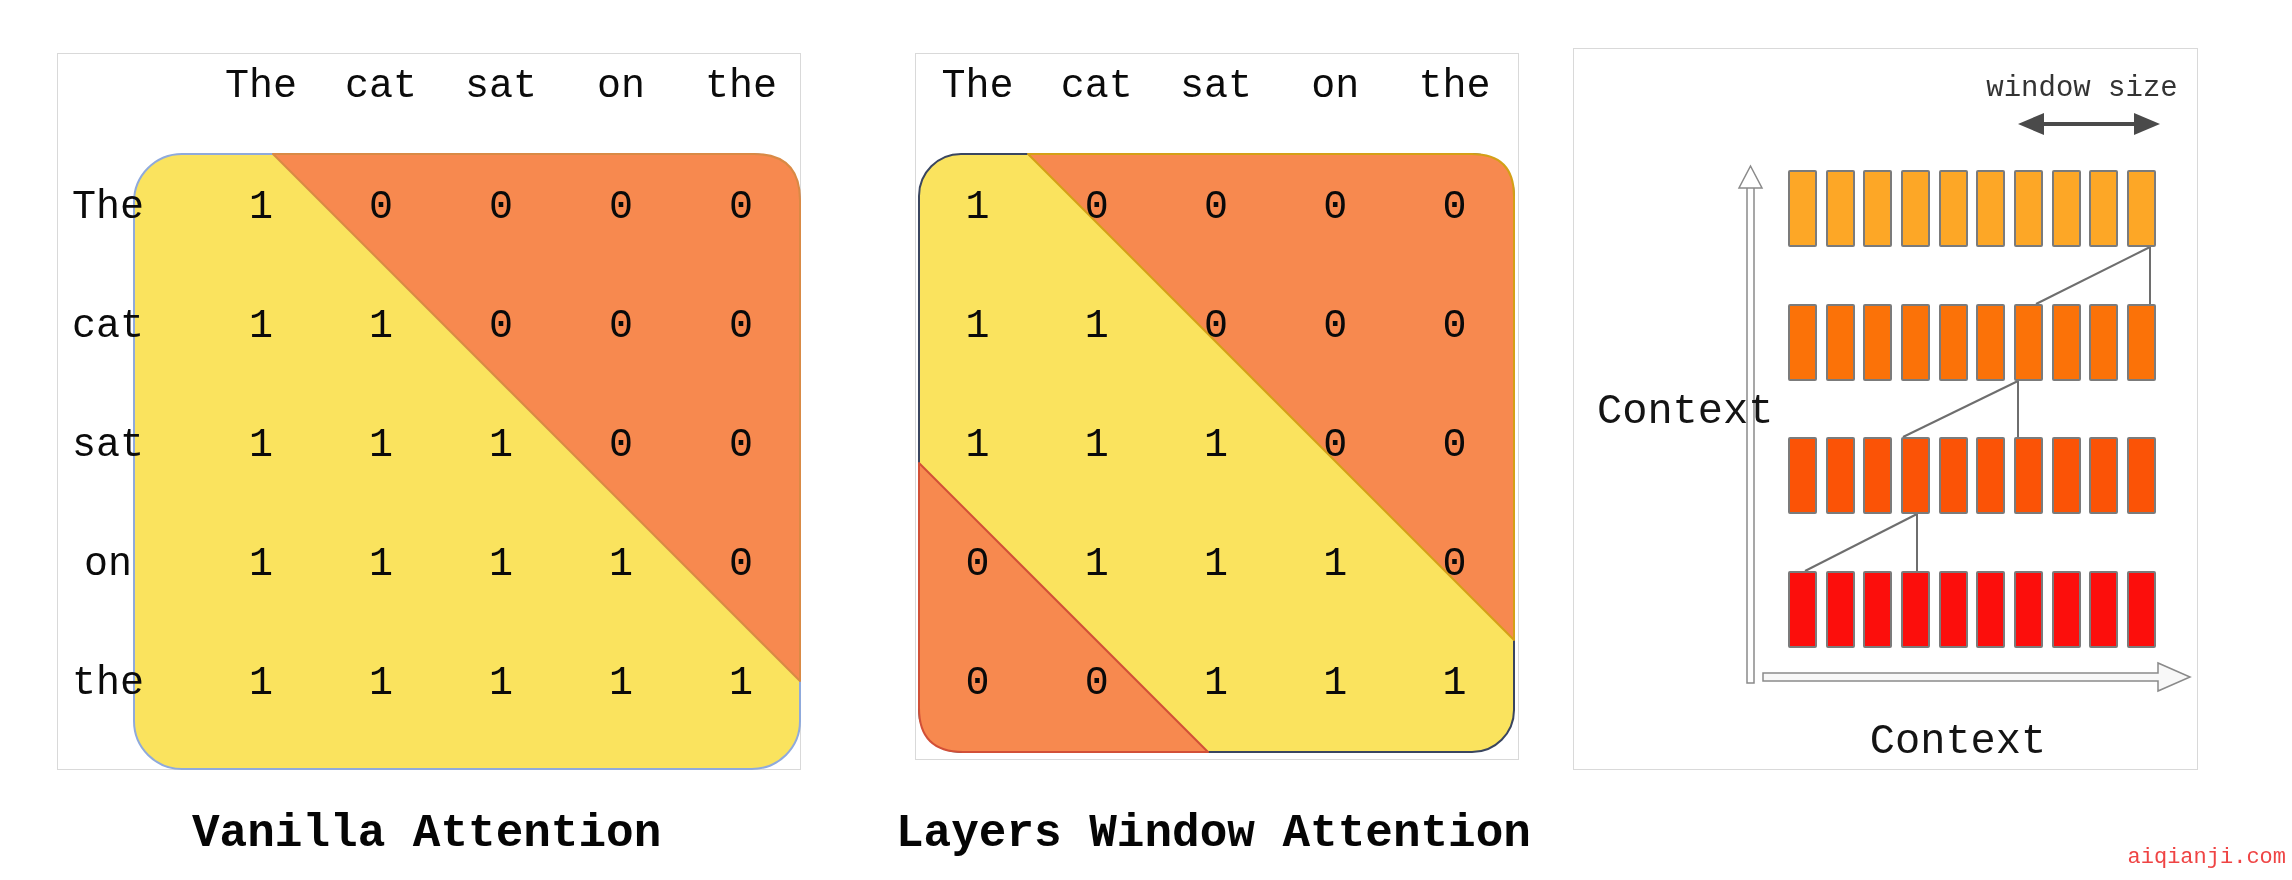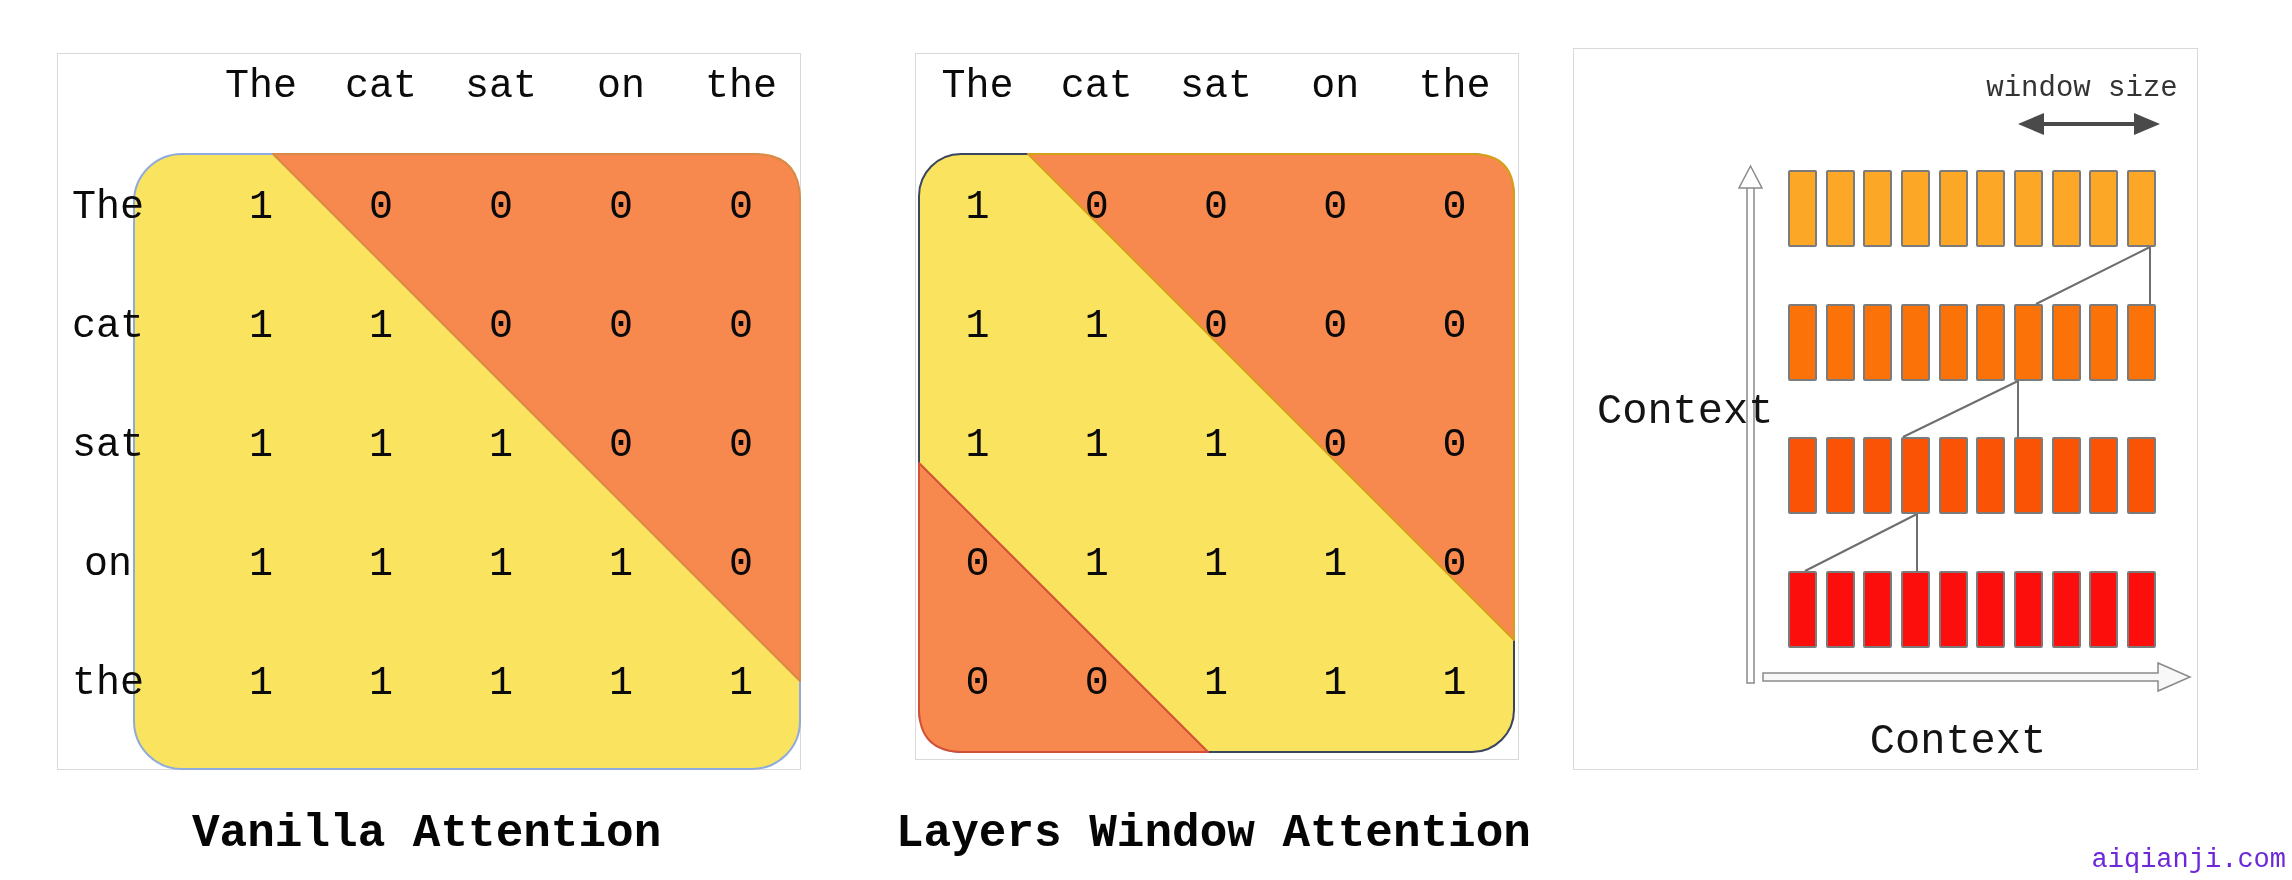--- a/index.html
+++ b/index.html
@@ -22,21 +22,21 @@
 
   .caption{position:absolute;width:640px;text-align:left;font-size:46px;font-weight:bold;color:#050505;letter-spacing:0px;}
 
   .bar-row{position:absolute;left:1788px;width:368px;height:77px;display:flex;justify-content:space-between;}
   .bar{width:29px;height:77px;border:2.5px solid #7b7b7b;border-radius:2px;box-sizing:border-box;}
 
   .side-label{position:absolute;text-align:center;font-size:42px;color:#141414;}
   .small-label{position:absolute;text-align:center;font-size:29px;color:#333;}
 
   #watermark{
-    position:absolute;right:6px;top:845px;font-size:27px;color:#6d28d9;
+    position:absolute;right:6px;top:845px;font-size:22px;color:#ef4444;
     text-shadow:-1px -1px 0 #fff,1px -1px 0 #fff,-1px 1px 0 #fff,1px 1px 0 #fff;
   }
 </style>
 </head>
 <body>
 
 <div id="stage">
 
   <div class="panel" id="panel-vanilla"></div>
 

